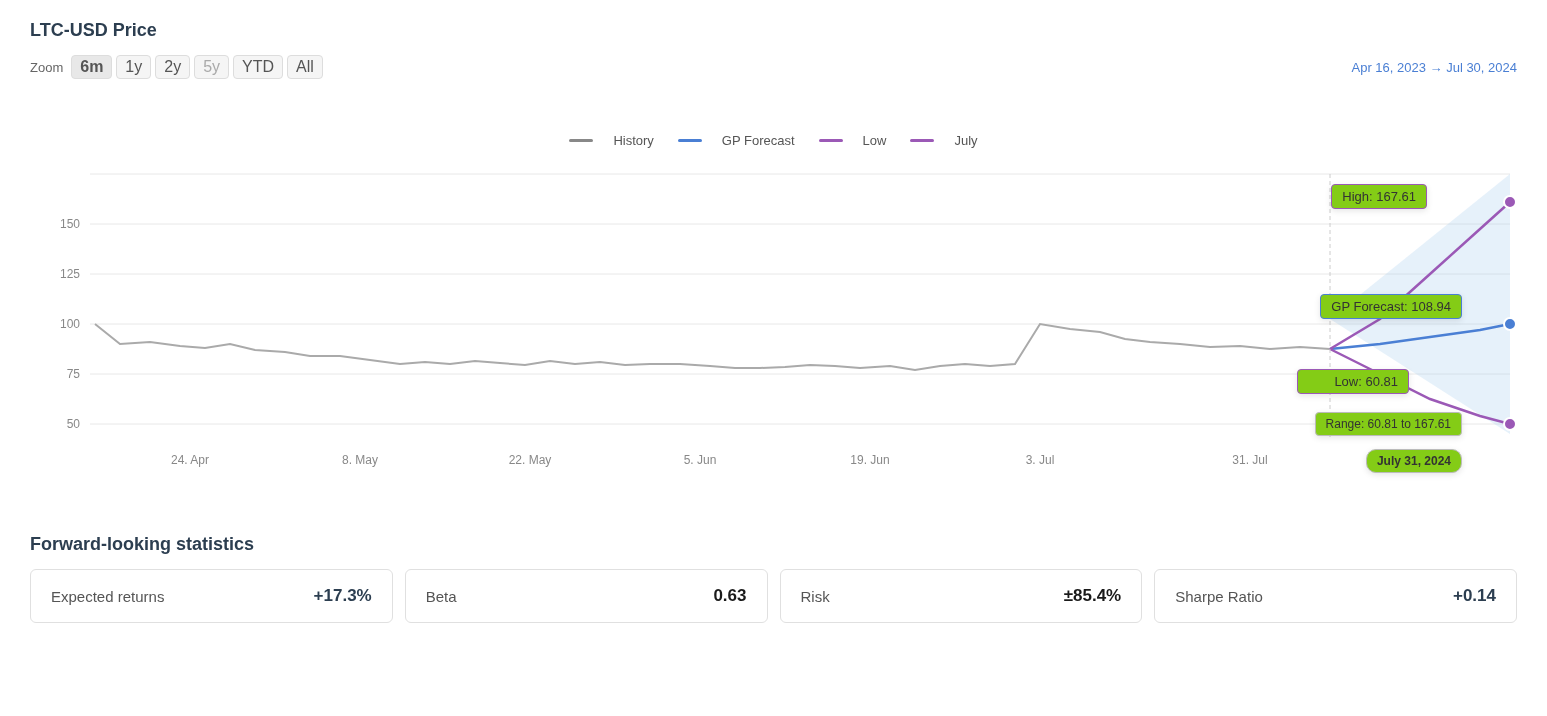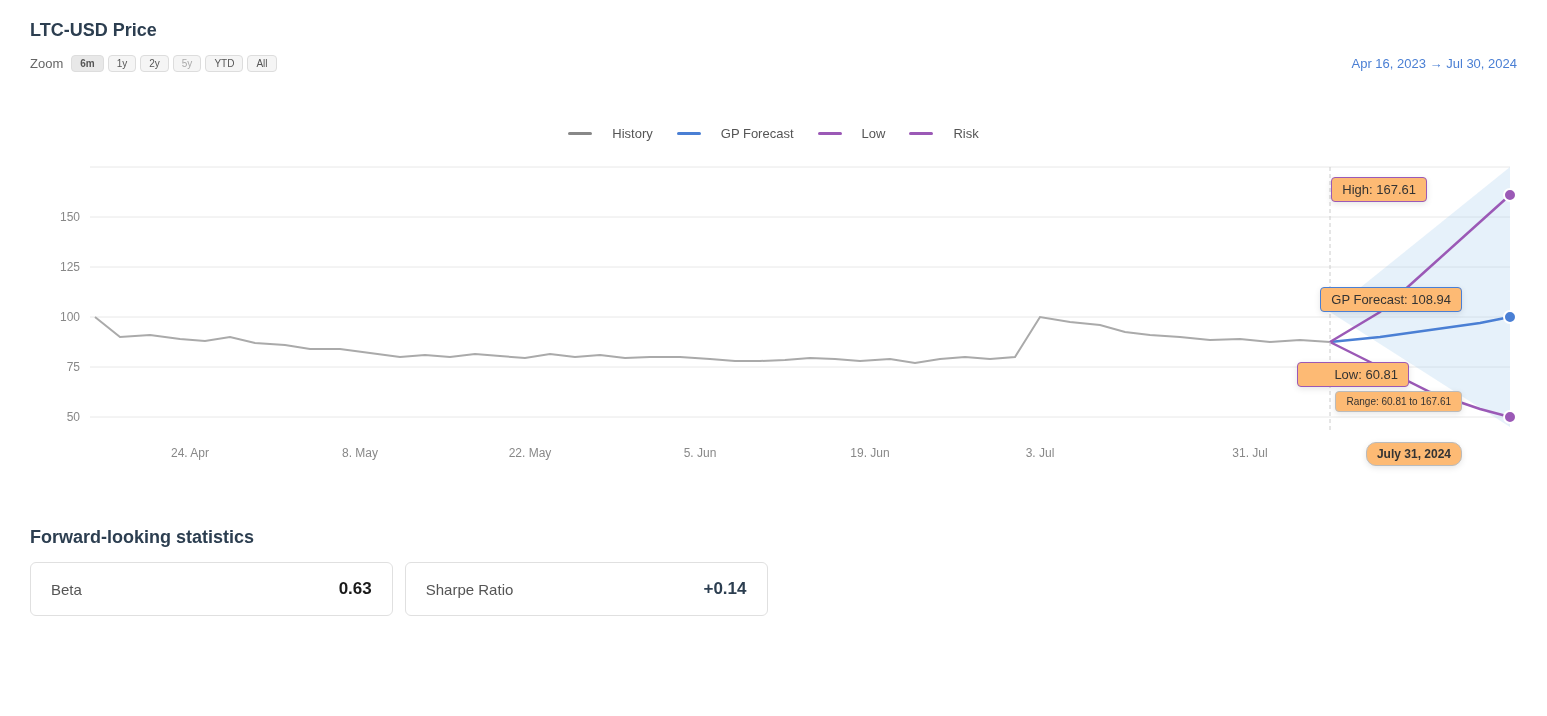--- a/index.html
+++ b/index.html
@@ -31,21 +31,21 @@
       display: flex;
       align-items: center;
       gap: 4px;
     }
     .zoom-label {
       font-size: 13px;
       color: #666;
       margin-right: 4px;
     }
     .zoom-btn {
-      font-size: 10px;
+      font-size: 16px;
       padding: 2px 8px;
       border: 1px solid #ddd;
       border-radius: 4px;
       background: #f5f5f5;
       color: #555;
       cursor: pointer;
     }
     .zoom-btn.active {
       background: #e8e8e8;
       font-weight: 600;
@@ -79,21 +79,21 @@
       height: 360px;
       margin-bottom: 20px;
     }
     .chart-svg {
       width: 100%;
       height: 100%;
     }
     
     .tooltip-box {
       position: absolute;
-      background: #fdba74;
+      background: #84cc16;
       border: 1px solid #ccc;
       border-radius: 4px;
       padding: 4px 10px;
       font-size: 13px;
       white-space: nowrap;
       box-shadow: 0 2px 6px rgba(0,0,0,0.1);
     }
     .tooltip-high {
       top: 30px;
       right: 90px;
@@ -104,24 +104,24 @@
       right: 55px;
       border-color: #4a7fd4;
     }
     .tooltip-low {
       top: 215px;
       right: 108px;
       border-color: #9b59b6;
       padding-left: 36px;
     }
     .tooltip-range {
-      top: 244px;
+      top: 258px;
       right: 55px;
       border-color: #bbb;
-      font-size: 10px;
+      font-size: 12px;
     }
     .tooltip-date {
       top: 295px;
       right: 55px;
       border-color: #bbb;
       font-size: 12px;
       border-radius: 10px;
     }
     
     .stats-section {
@@ -187,21 +187,21 @@
     <div class="legend-item">
       <div class="legend-line" style="background:#4a7fd4;"></div>
       <span>GP Forecast</span>
     </div>
     <div class="legend-item">
       <div class="legend-line" style="background:#9b59b6;"></div>
       <span>Low</span>
     </div>
     <div class="legend-item">
       <div class="legend-line" style="background:#9b59b6;"></div>
-      <span>Risk</span>
+      <span>July</span>
     </div>
   </div>
 
   <div class="chart-area">
     <svg class="chart-svg" viewBox="0 0 1487 360" preserveAspectRatio="none">
 
       <line x1="60" y1="20" x2="1480" y2="20" stroke="#e8e8e8" stroke-width="1"></line>
       <line x1="60" y1="70" x2="1480" y2="70" stroke="#e8e8e8" stroke-width="1"></line>
       <line x1="60" y1="120" x2="1480" y2="120" stroke="#e8e8e8" stroke-width="1"></line>
       <line x1="60" y1="170" x2="1480" y2="170" stroke="#e8e8e8" stroke-width="1"></line>
@@ -273,22 +273,30 @@
     
     <div class="tooltip-box tooltip-date" style="font-weight:600;">
       <span>July 31, 2024</span>
     </div>
   </div>
 
   <div class="stats-section">
     <div class="stats-title">Forward-looking statistics</div>
     <div class="stats-grid">
       <div class="stat-card">
+        <span class="stat-label">Expected returns</span>
+        <span class="stat-value positive">+17.3%</span>
+      </div>
+      <div class="stat-card">
         <span class="stat-label">Beta</span>
         <span class="stat-value">0.63</span>
+      </div>
+      <div class="stat-card">
+        <span class="stat-label">Risk</span>
+        <span class="stat-value">±85.4%</span>
       </div>
       <div class="stat-card">
         <span class="stat-label">Sharpe Ratio</span>
         <span class="stat-value positive">+0.14</span>
       </div>
     </div>
   </div>
 </div>
 
 </body></html>

